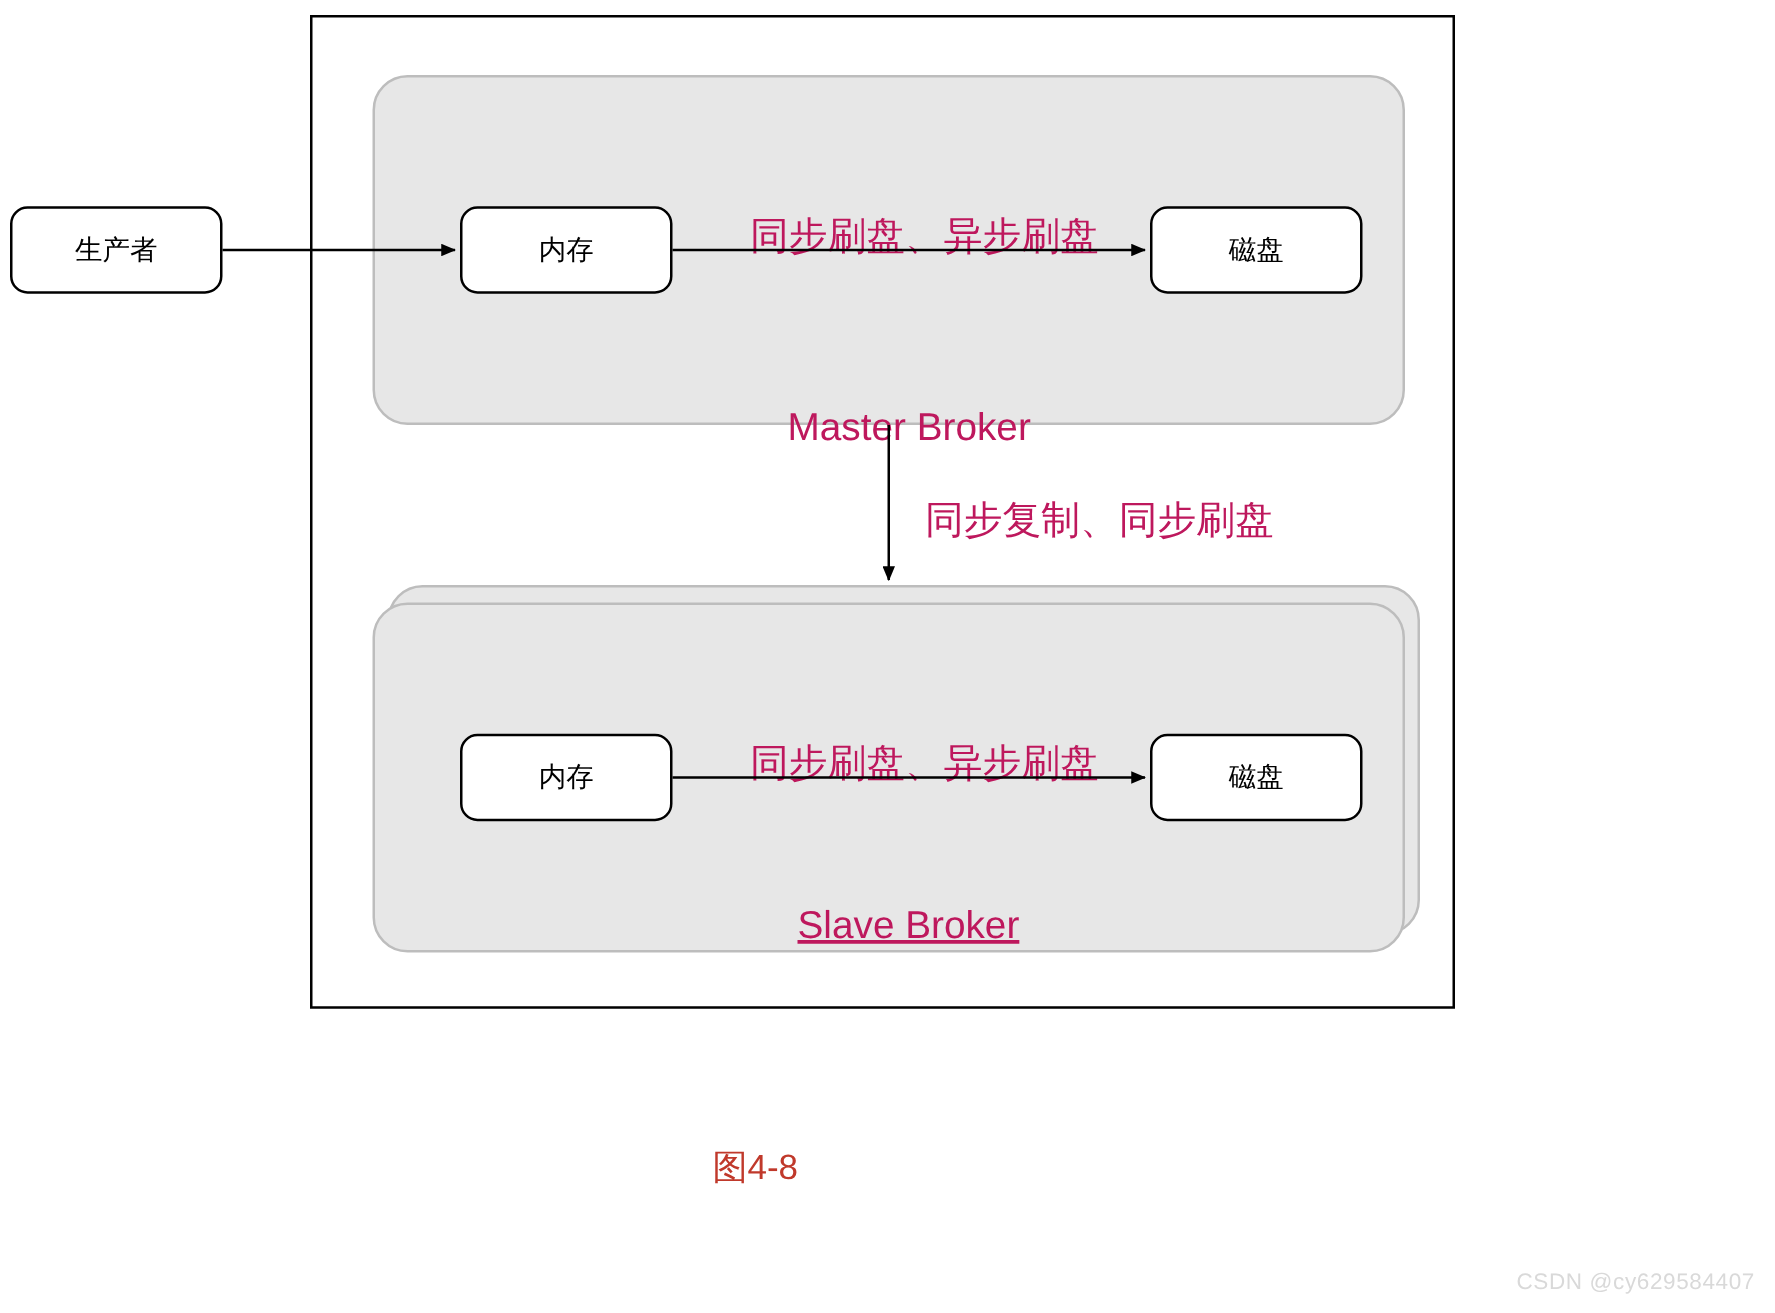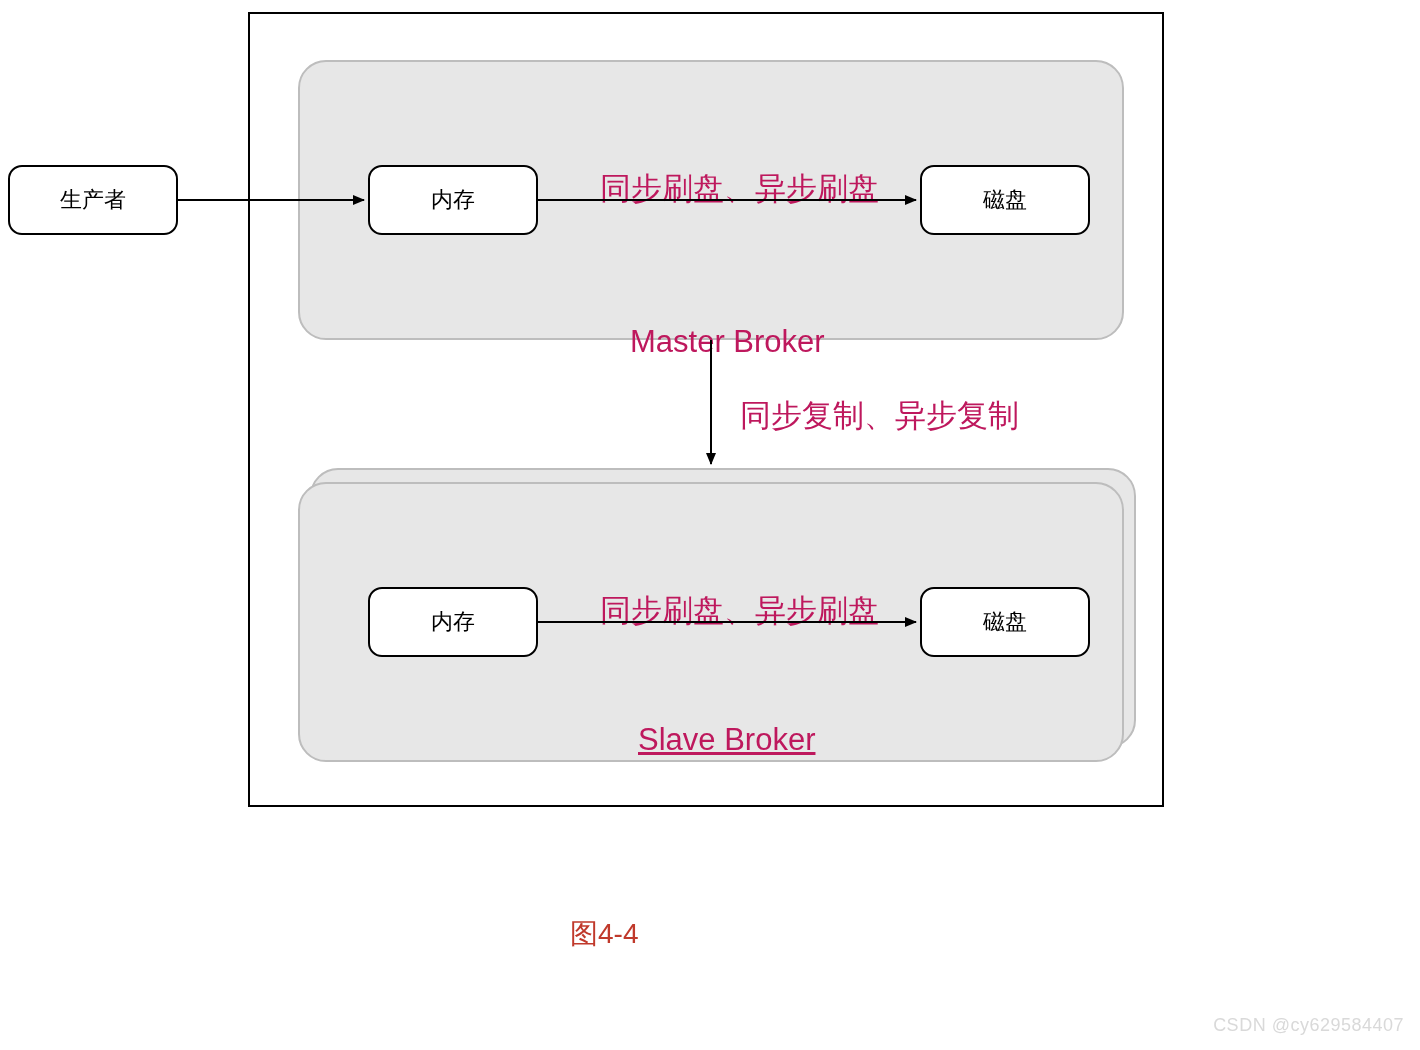--- a/index.html
+++ b/index.html
@@ -100,25 +100,25 @@
   <div class="node-box" style="left:368px; top:587px; width:170px; height:70px;">
     <span>内存</span>
   </div>
 
   <div class="node-box" style="left:920px; top:587px; width:170px; height:70px;">
     <span>磁盘</span>
   </div>
 
   <div class="label" style="left:600px; top:168px;">同步刷盘、异步刷盘</div>
 
-  <div class="label" style="left:740px; top:395px;">同步复制、异步复制</div>
+  <div class="label" style="left:740px; top:395px;">同步复制、同步刷盘</div>
 
   <div class="label" style="left:600px; top:590px;">同步刷盘、异步刷盘</div>
 
-  <div class="caption" style="left:570px; top:915px;">图4-4</div>
+  <div class="caption" style="left:570px; top:915px;">图4-8</div>
 
   <div class="watermark" style="right:16px; bottom:14px;text-align:center;">CSDN @cy629584407</div>
 
   <svg class="arrows">
     <defs>
       <marker id="arrowhead" markerWidth="12" markerHeight="10" refX="11" refY="5" orient="auto" markerUnits="userSpaceOnUse">
         <path d="M0,0 L12,5 L0,10 z" fill="#000"></path>
       </marker>
     </defs>
 

